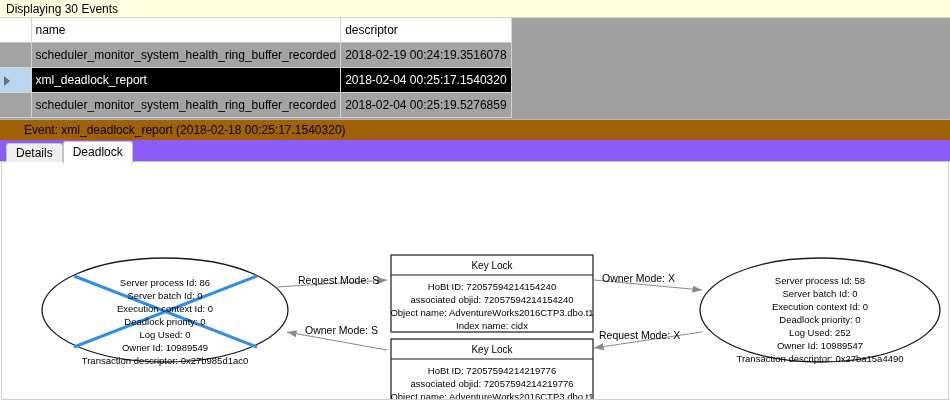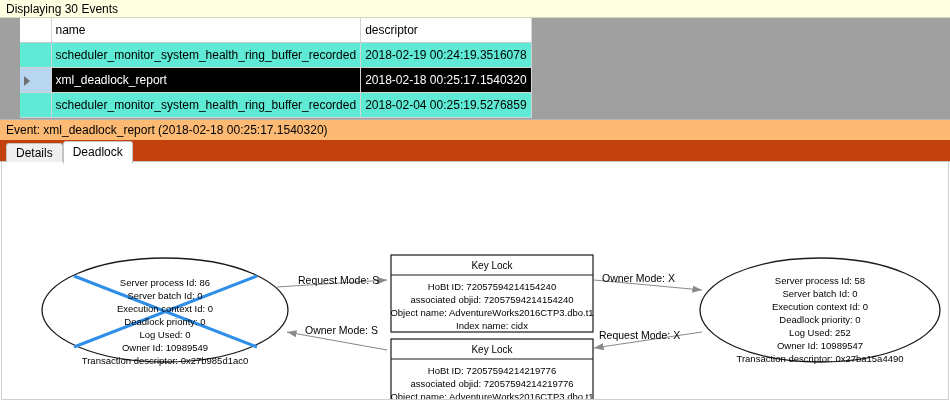--- a/index.html
+++ b/index.html
@@ -32,37 +32,36 @@
   .grid-wrap {
     position: relative;
     height: 101px;
     background: #a0a0a0;
     border-bottom: 1px solid #b4b4b4;
   }
   table.grid {
     border-collapse: collapse;
     table-layout: fixed;
     background: #ffffff;
-    margin-left: 20px;
   }
   table.grid col.c-sel   { width: 31px; }
   table.grid col.c-name  { width: 277px; }
   table.grid col.c-time  { width: 162px; }
 
   table.grid th, table.grid td {
     border-right: 1px solid #d4d4d4;
     border-bottom: 1px solid #d4d4d4;
     height: 24px;
     padding: 0 4px;
     font-size: 12px;
     font-weight: normal;
     text-align: left;
     white-space: nowrap;
     overflow: hidden;
-    background: #5eead4;
+    background: #a3a3a3;
     vertical-align: middle;
   }
   table.grid th {
     background: #ffffff;
     border-bottom: 1px solid #c8c8c8;
   }
   table.grid th.sel-head { padding: 0; }
 
   tr.row-selected td {
     background: #000000;
@@ -86,31 +85,31 @@
   }
   tr.row-selected td.cell-focus {
     outline: 1px dotted #000;
     outline-offset: -2px;
   }
 
   
   .event-line {
     height: 20px;
     line-height: 20px;
-    padding-left: 6px;
-    font-size: 12px;
-    background: #fdba74;
+    padding-left: 24px;
+    font-size: 12px;
+    background: #a16207;
   }
 
   
   .tabstrip {
     position: relative;
     height: 22px;
     padding-left: 6px;
-    background: #c2410c;
+    background: #8b5cf6;
     border-bottom: 1px solid #c4c4c4;
     box-sizing: border-box;
   }
   .tab {
     display: inline-block;
     height: 21px;
     line-height: 19px;
     padding: 0 9px;
     font-size: 12px;
     border: 1px solid #c4c4c4;
@@ -186,21 +185,21 @@
       <tr>
         <td class="sel-cell"></td>
         <td>scheduler_monitor_system_health_ring_buffer_recorded</td>
         <td>2018-02-19 00:24:19.3516078</td>
       </tr>
       <tr class="row-selected">
         <td class="sel-cell">
           <span class="row-arrow"></span>
         </td>
         <td class="cell-focus">xml_deadlock_report</td>
-        <td>2018-02-18 00:25:17.1540320</td>
+        <td>2018-02-04 00:25:17.1540320</td>
       </tr>
       <tr>
         <td class="sel-cell"></td>
         <td>scheduler_monitor_system_health_ring_buffer_recorded</td>
         <td>2018-02-04 00:25:19.5276859</td>
       </tr>
     </tbody>
   </table>
 </div>
 

